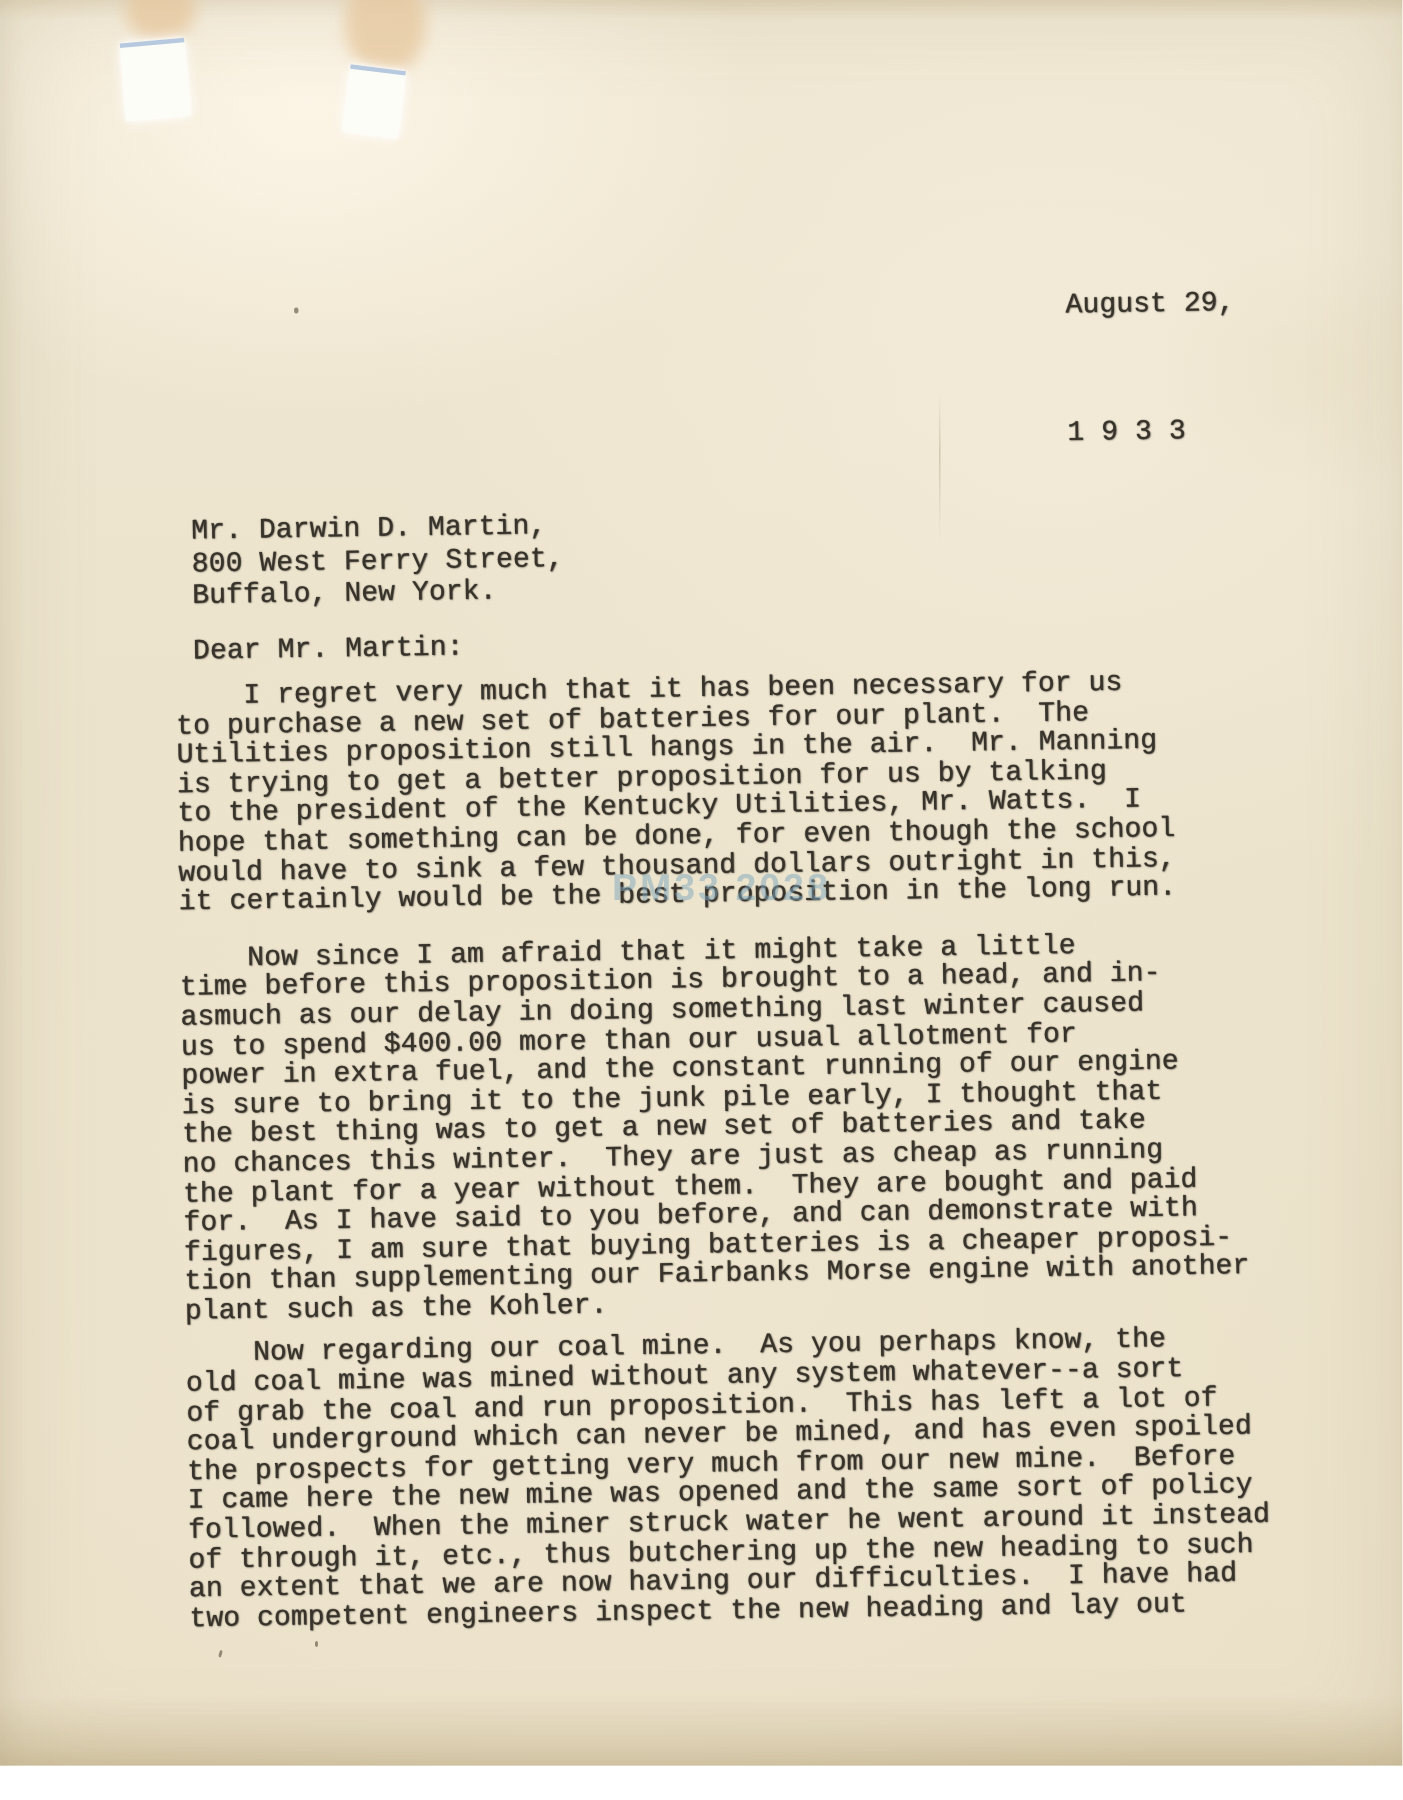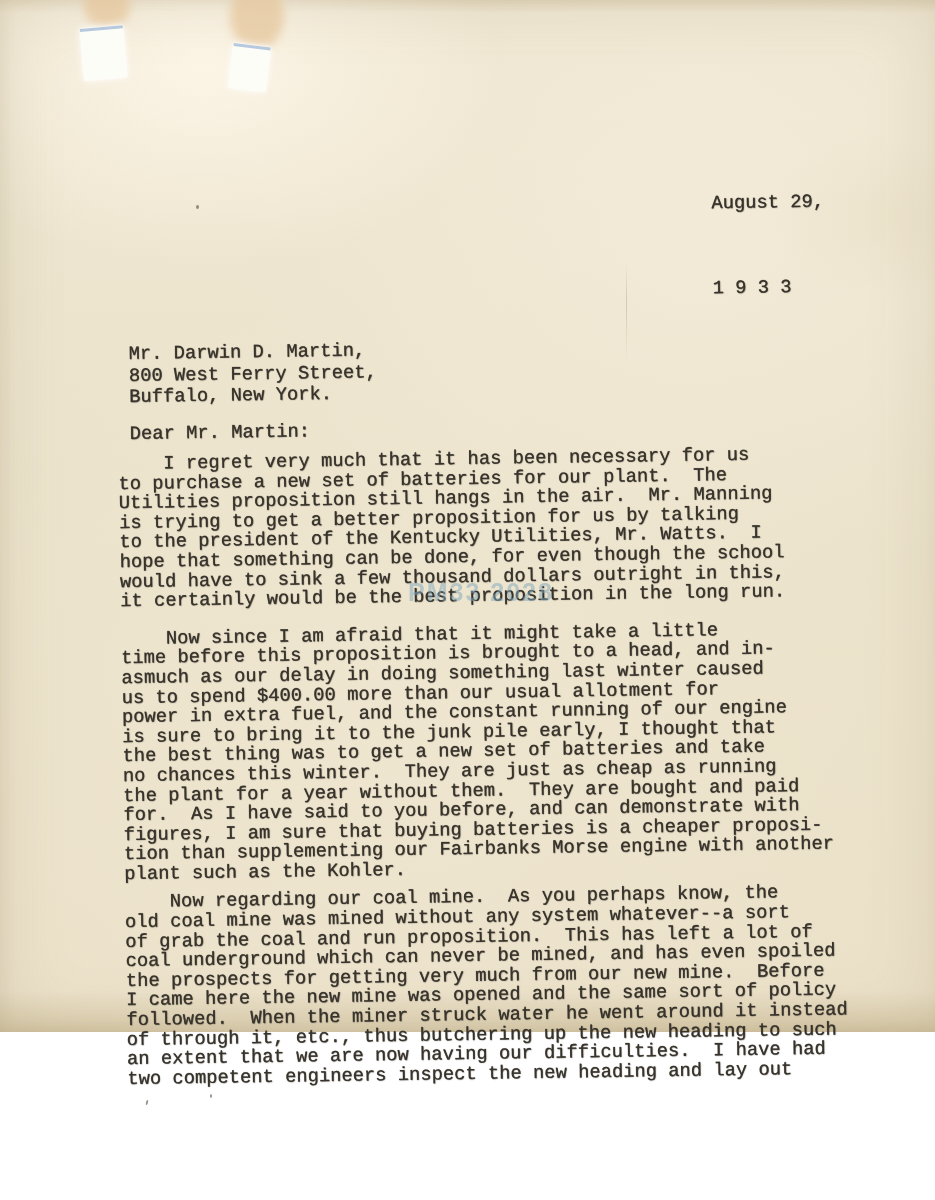--- a/index.html
+++ b/index.html
@@ -6,21 +6,21 @@
     margin: 0;
     padding: 0;
     width: 935px;
     height: 1200px;
     overflow: hidden;
     font-family: "Liberation Mono", "DejaVu Sans Mono", monospace;
   }
   .paper {
     position: relative;
     width: 935px;
-    height: 1032px;
+    height: 1177px;
     background:
       radial-gradient(420px 300px at 22% 6%, rgba(253,246,232,0.95), rgba(253,246,232,0) 70%),
       radial-gradient(600px 500px at 75% 22%, rgba(246,239,222,0.55), rgba(246,239,222,0) 75%),
       radial-gradient(700px 620px at 42% 72%, rgba(242,233,213,0.5), rgba(242,233,213,0) 75%),
       radial-gradient(160px 120px at 94% 21%, rgba(205,185,140,0.18), rgba(205,185,140,0) 70%),
       linear-gradient(180deg, #e3d7bb 0px, #efe7d2 14px, var(--paper, #ece3cc) 45%, #ebe1c9 96%, #d7c9a8 100%);
     box-shadow: inset 0 0 70px rgba(120,100,60,0.14), inset 4px 0 14px rgba(120,100,60,0.08);
   }
   
   .residue {

